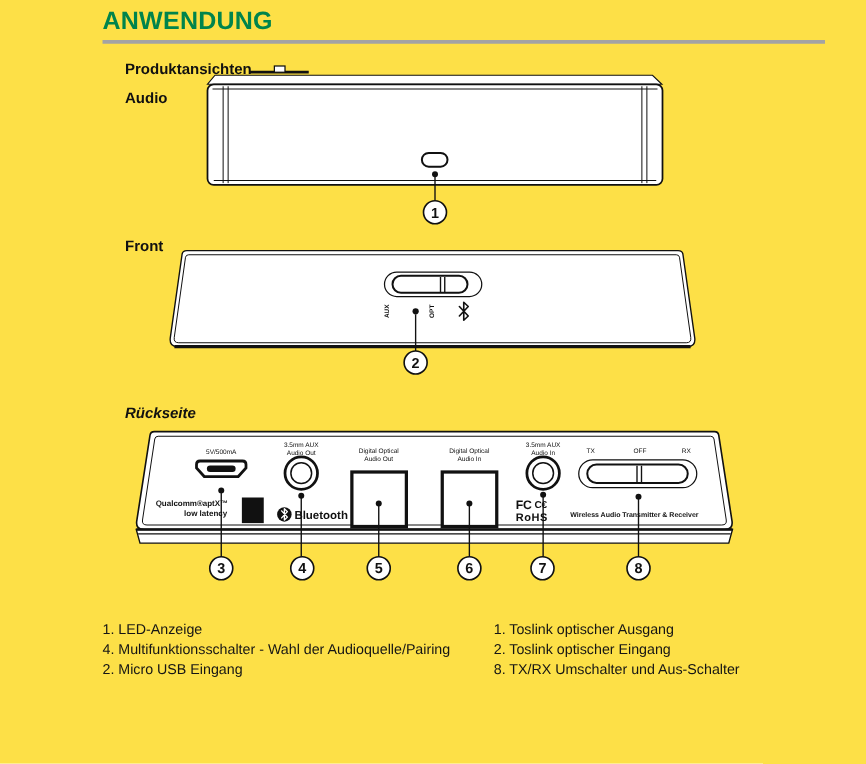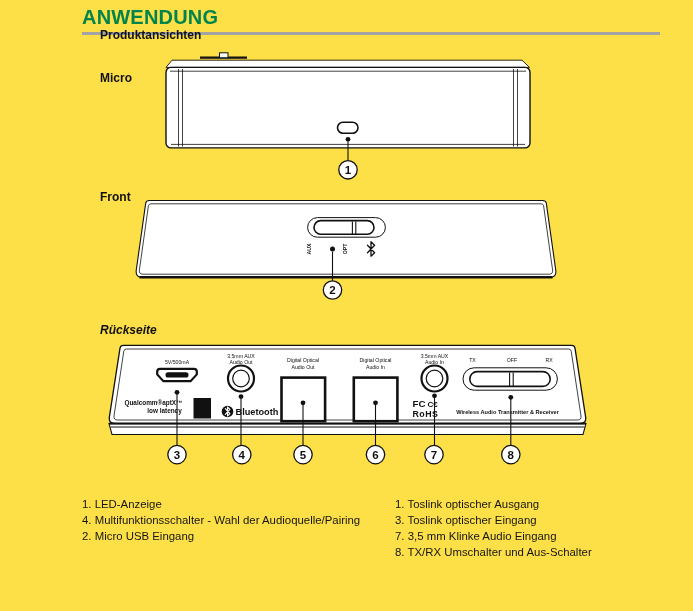--- a/index.html
+++ b/index.html
@@ -4,21 +4,21 @@
 <style>
   html,body{margin:0;padding:0;background:#fff;}
   #page{
     position:relative;width:693px;height:611px;background:#fde047;overflow:hidden;
     font-family:"Liberation Sans", sans-serif;color:#1a1a1a;
   }
   .abs{position:absolute;}
   #title{left:82px;top:6px;font-size:20px;font-weight:bold;color:#00844C;letter-spacing:.2px;}
   #title-rule{left:82px;top:32px;width:578px;height:3px;background:#A3A3A3;}
   .heading{font-weight:bold;font-size:12px;color:#111;}
-  #views-heading{left:100px;top:28px;}
+  #views-heading{left:100px;top:48px;}
   #label-oben{left:100px;top:71px;}
   #label-front{left:100px;top:190px;}
   #label-rear{left:100px;top:323px;font-style:italic;}
   svg{position:absolute;overflow:visible;}
   svg text{font-family:"Liberation Sans", sans-serif;fill:#111;}
   .ln{stroke:#111;fill:none;}
   .fw{fill:#fff;stroke:#111;}
   .callout-num{font-size:11.5px;font-weight:bold;}
   .port-label{font-size:5.2px;}
   .legend{font-size:11.4px;line-height:16px;color:#151515;}
@@ -26,21 +26,21 @@
   #legend-right{left:395px;top:496px;width:260px;}
 </style>
 </head>
 <body>
 
 <div id="page">
 
   <div class="abs" id="title">ANWENDUNG</div>
   <div class="abs" id="title-rule"></div>
   <div class="abs heading" id="views-heading">Produktansichten</div>
-  <div class="abs heading" id="label-oben">Micro</div>
+  <div class="abs heading" id="label-oben">Audio</div>
   <div class="abs heading" id="label-front">Front</div>
   <div class="abs heading" id="label-rear">Rückseite</div>
 
   <svg style="left:140px;top:50px;" width="420" height="132" viewBox="140 50 420 132">
     <g>
       <line class="ln" x1="200" y1="57.6" x2="247" y2="57.6" stroke-width="2.2"></line>
       <rect class="fw" x="219.5" y="52.8" width="8.5" height="5" stroke-width="1"></rect>
       <path class="fw" d="M172,60.2 L522,60.2 L529.5,67.4 L166,67.4 Z" stroke-width="0.9"></path>
       <rect class="fw" x="166" y="67.4" width="364" height="80.5" rx="5" stroke-width="1.4"></rect>
       <line class="ln" x1="170" y1="71.2" x2="526" y2="71.2" stroke-width="0.8"></line>
@@ -187,18 +187,17 @@
     </g>
   </svg>
 
   <div class="abs legend" id="legend-left">
     <div>1. LED-Anzeige</div>
     <div>4. Multifunktionsschalter - Wahl der Audioquelle/Pairing</div>
     <div>2. Micro USB Eingang</div>
   </div>
   <div class="abs legend" id="legend-right">
     <div>1. Toslink optischer Ausgang</div>
-    <div>3. Toslink optischer Eingang</div>
-    <div>7. 3,5 mm Klinke Audio Eingang</div>
+    <div>2. Toslink optischer Eingang</div>
     <div>8. TX/RX Umschalter und Aus-Schalter</div>
   </div>
 
 </div>
 
 </body></html>

